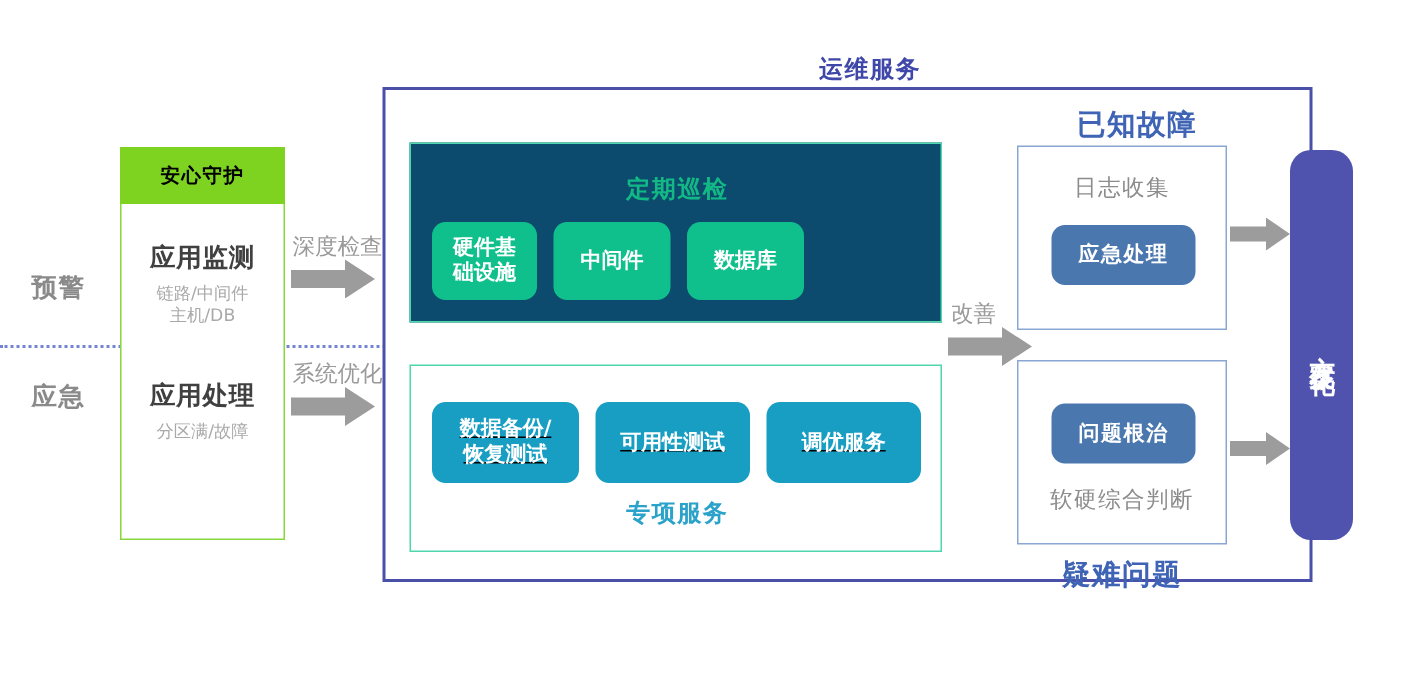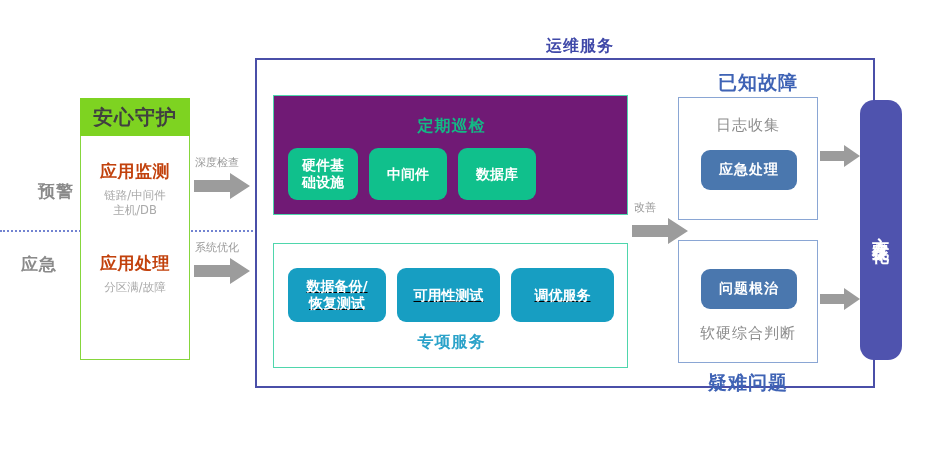--- a/index.html
+++ b/index.html
@@ -25,45 +25,45 @@
 
   
   .green-panel{
     left:80px;top:98px;width:110px;height:262px;
     border:1.5px solid #86d63c;background:#ffffff;box-sizing:border-box;
   }
   .green-head{
     left:80px;top:98px;width:110px;height:38px;
     background:#7ed321;display:flex;align-items:center;justify-content:center;
   }
-  .green-head span{color:#404040;font-weight:bold;font-size:20px;letter-spacing:1px;}
+  .green-head span{color:#000000;font-weight:bold;font-size:13px;letter-spacing:1px;}
   .green-item{width:110px;text-align:center;}
-  .green-item .t{color:#c2410c;font-weight:bold;font-size:17px;letter-spacing:.5px;}
+  .green-item .t{color:#404040;font-weight:bold;font-size:17px;letter-spacing:.5px;}
   .green-item .s{color:#a9a9a9;font-size:11.5px;line-height:15px;margin-top:5px;}
 
   
   .arrow{position:absolute;}
   .arrow svg{display:block;}
   .arrow-cap{
-    position:absolute;color:#9a9a9a;font-size:11px;white-space:nowrap;
+    position:absolute;color:#9a9a9a;font-size:15px;white-space:nowrap;
   }
 
   
   .main-box{
     left:255px;top:58px;width:620px;height:330px;
     border:2px solid #4a4fa8;box-sizing:border-box;background:#fff;
   }
   .main-title{
     left:546px;top:36px;color:#3f48a8;font-weight:bold;font-size:16px;letter-spacing:1px;
   }
 
   
   .teal-box{
     left:273px;top:95px;width:355px;height:120px;
-    border:1.5px solid #4fd6ac;box-sizing:border-box;background:#701a75;
+    border:1.5px solid #4fd6ac;box-sizing:border-box;background:#0c4a6e;
   }
   .teal-title{
     position:absolute;left:0;top:20px;width:355px;text-align:center;
     color:#13b985;font-weight:bold;font-size:16px;letter-spacing:1px;
   }
   .teal-row{position:absolute;left:14px;top:52px;display:flex;gap:11px;}
   .chip{
     border-radius:9px;display:flex;align-items:center;justify-content:center;
     text-align:center;color:#fff;font-weight:bold;font-size:14px;line-height:17px;
     box-sizing:border-box;padding:4px 6px;
@@ -109,21 +109,21 @@
   .vbar span{
     color:#ffffff;font-weight:bold;font-size:17px;letter-spacing:3px;
     writing-mode:vertical-rl;text-orientation:upright;line-height:26px;
   }
 </style>
 </head>
 <body>
 
 <div class="stage">
 
-  <div class="abs stage-label" style="left:4px;top:180px;text-align:right;">预警</div>
+  <div class="abs stage-label" style="left:4px;top:180px;">预警</div>
   <div class="abs stage-label" style="left:4px;top:253px;">应急</div>
 
   <div class="abs divider"></div>
 
   <div class="abs green-panel"></div>
   <div class="abs green-head">
     <span>安心守护</span>
   </div>
   <div class="abs green-item" style="left:80px;top:160px;">
     <div class="t">应用监测</div>

